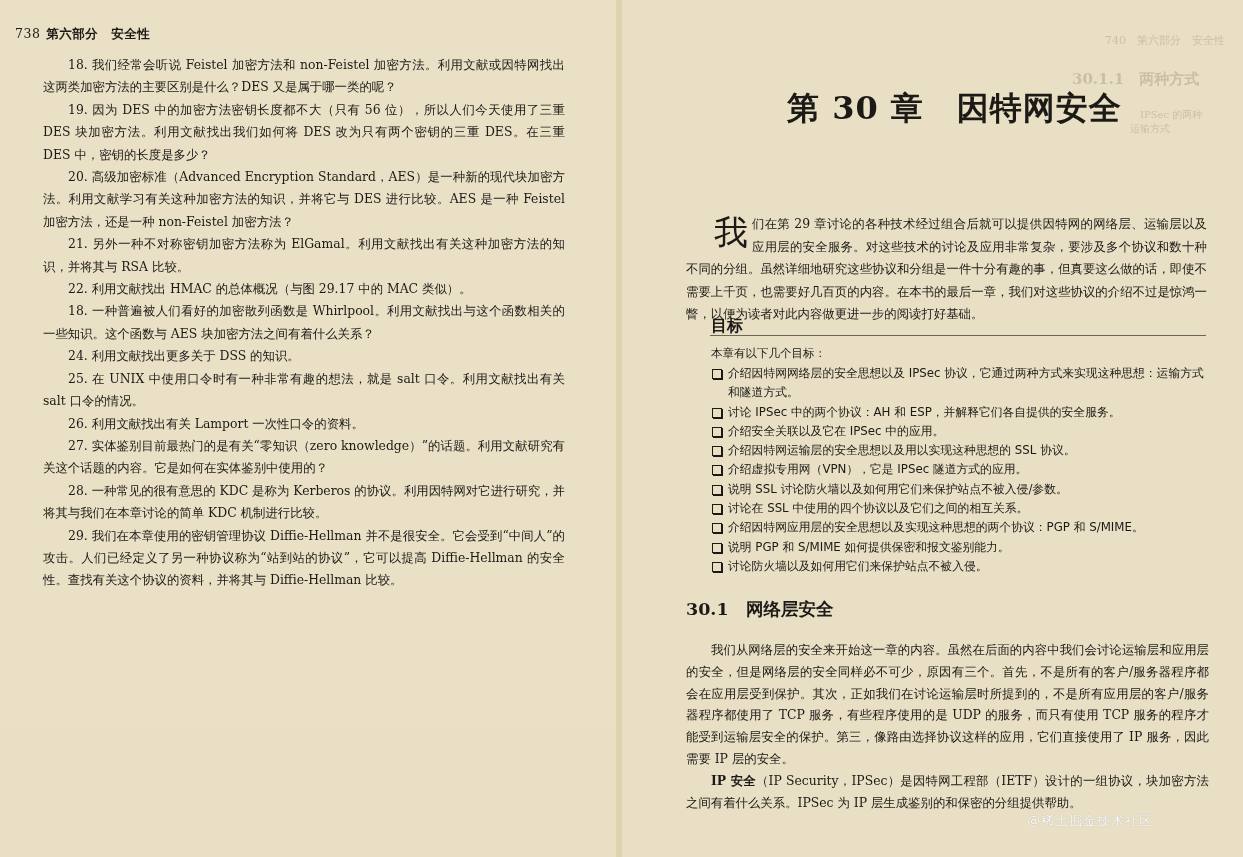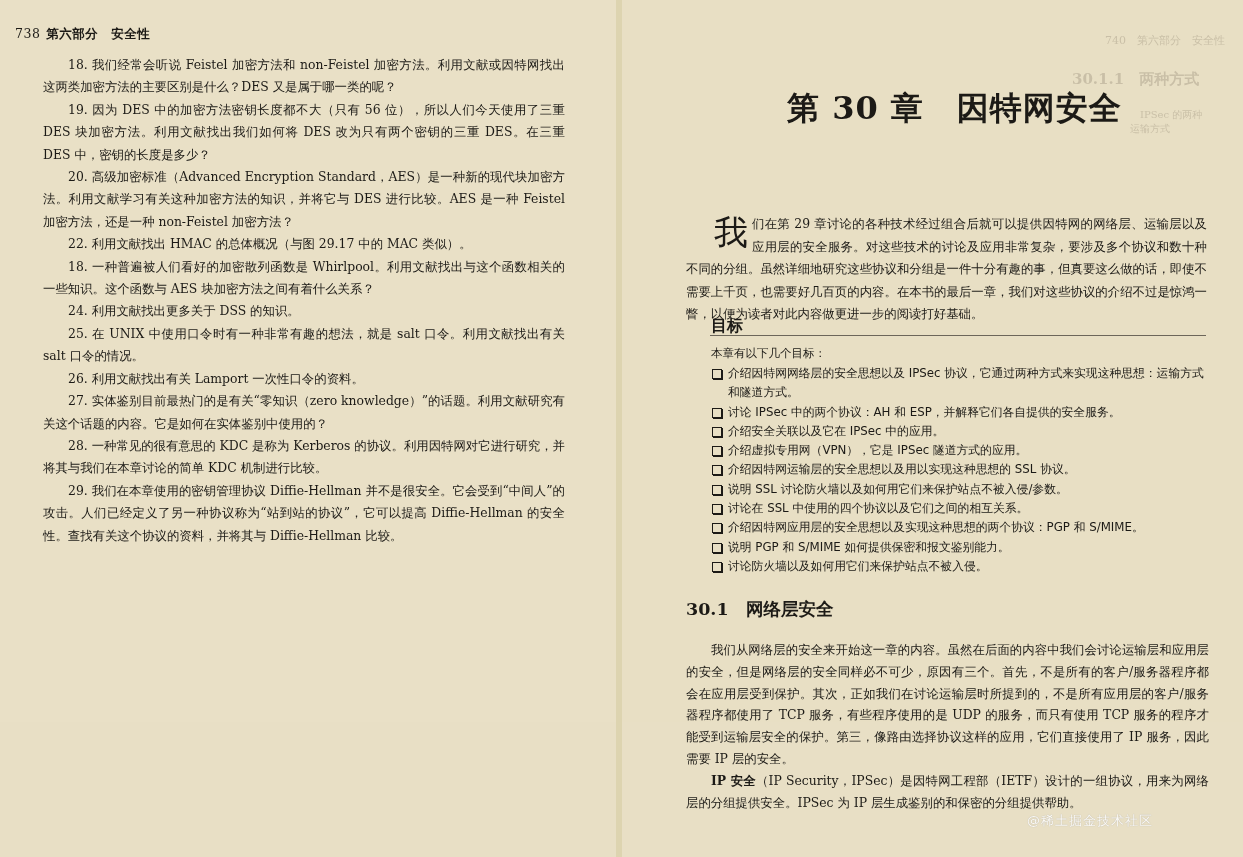--- a/index.html
+++ b/index.html
@@ -52,20 +52,21 @@
 <body>
 
 <div class="page page-left">
   <div class="running-head">
     <span class="pn">738</span><span>第六部分　安全性</span>
   </div>
   <div class="exercises">
     <p>18. 我们经常会听说 Feistel 加密方法和 non-Feistel 加密方法。利用文献或因特网找出这两类加密方法的主要区别是什么？DES 又是属于哪一类的呢？</p>
     <p>19. 因为 DES 中的加密方法密钥长度都不大（只有 56 位），所以人们今天使用了三重 DES 块加密方法。利用文献找出我们如何将 DES 改为只有两个密钥的三重 DES。在三重 DES 中，密钥的长度是多少？</p>
     <p>20. 高级加密标准（Advanced Encryption Standard，AES）是一种新的现代块加密方法。利用文献学习有关这种加密方法的知识，并将它与 DES 进行比较。AES 是一种 Feistel 加密方法，还是一种 non-Feistel 加密方法？</p>
+    <p>21. 另外一种不对称密钥加密方法称为 ElGamal。利用文献找出有关这种加密方法的知识，并将其与 RSA 比较。</p>
     <p>22. 利用文献找出 HMAC 的总体概况（与图 29.17 中的 MAC 类似）。</p>
     <p>18. 一种普遍被人们看好的加密散列函数是 Whirlpool。利用文献找出与这个函数相关的一些知识。这个函数与 AES 块加密方法之间有着什么关系？</p>
     <p>24. 利用文献找出更多关于 DSS 的知识。</p>
     <p>25. 在 UNIX 中使用口令时有一种非常有趣的想法，就是 salt 口令。利用文献找出有关 salt 口令的情况。</p>
     <p>26. 利用文献找出有关 Lamport 一次性口令的资料。</p>
     <p>27. 实体鉴别目前最热门的是有关“零知识（zero knowledge）”的话题。利用文献研究有关这个话题的内容。它是如何在实体鉴别中使用的？</p>
     <p>28. 一种常见的很有意思的 KDC 是称为 Kerberos 的协议。利用因特网对它进行研究，并将其与我们在本章讨论的简单 KDC 机制进行比较。</p>
     <p>29. 我们在本章使用的密钥管理协议 Diffie-Hellman 并不是很安全。它会受到“中间人”的攻击。人们已经定义了另一种协议称为“站到站的协议”，它可以提高 Diffie-Hellman 的安全性。查找有关这个协议的资料，并将其与 Diffie-Hellman 比较。</p>
   </div>
 </div>
@@ -85,29 +86,29 @@
   <span class="dropcap">我</span><span>们在第 29 章讨论的各种技术经过组合后就可以提供因特网的网络层、运输层以及应用层的安全服务。对这些技术的讨论及应用非常复杂，要涉及多个协议和数十种不同的分组。虽然详细地研究这些协议和分组是一件十分有趣的事，但真要这么做的话，即使不需要上千页，也需要好几百页的内容。在本书的最后一章，我们对这些协议的介绍不过是惊鸿一瞥，以便为读者对此内容做更进一步的阅读打好基础。</span>
 </div>
 
 <div class="goals-header">目标</div>
 <div class="goals-rule"></div>
 <div class="goals-lead">本章有以下几个目标：</div>
 <ul class="goals-list">
   <li><span class="checkbox"></span><span>介绍因特网网络层的安全思想以及 IPSec 协议，它通过两种方式来实现这种思想：运输方式和隧道方式。</span></li>
   <li><span class="checkbox"></span><span>讨论 IPSec 中的两个协议：AH 和 ESP，并解释它们各自提供的安全服务。</span></li>
   <li><span class="checkbox"></span><span>介绍安全关联以及它在 IPSec 中的应用。</span></li>
+  <li><span class="checkbox"></span><span>介绍因特网运输层的安全思想以及用以实现这种思想的 SSL 协议。</span></li>
   <li><span class="checkbox"></span><span>介绍虚拟专用网（VPN），它是 IPSec 隧道方式的应用。</span></li>
-  <li><span class="checkbox"></span><span>介绍因特网运输层的安全思想以及用以实现这种思想的 SSL 协议。</span></li>
   <li><span class="checkbox"></span><span>说明 SSL 讨论防火墙以及如何用它们来保护站点不被入侵/参数。</span></li>
   <li><span class="checkbox"></span><span>讨论在 SSL 中使用的四个协议以及它们之间的相互关系。</span></li>
   <li><span class="checkbox"></span><span>介绍因特网应用层的安全思想以及实现这种思想的两个协议：PGP 和 S/MIME。</span></li>
   <li><span class="checkbox"></span><span>说明 PGP 和 S/MIME 如何提供保密和报文鉴别能力。</span></li>
   <li><span class="checkbox"></span><span>讨论防火墙以及如何用它们来保护站点不被入侵。</span></li>
 </ul>
 
 <div class="section-title">30.1　网络层安全</div>
 
 <div class="body-text">
   <p>我们从网络层的安全来开始这一章的内容。虽然在后面的内容中我们会讨论运输层和应用层的安全，但是网络层的安全同样必不可少，原因有三个。首先，不是所有的客户/服务器程序都会在应用层受到保护。其次，正如我们在讨论运输层时所提到的，不是所有应用层的客户/服务器程序都使用了 TCP 服务，有些程序使用的是 UDP 的服务，而只有使用 TCP 服务的程序才能受到运输层安全的保护。第三，像路由选择协议这样的应用，它们直接使用了 IP 服务，因此需要 IP 层的安全。</p>
-  <p><b>IP 安全</b><span>（IP Security，IPSec）是因特网工程部（IETF）设计的一组协议，用来为网络层的分组提供安全。IPSec 为 IP 层生成鉴别的和保密的分组提供帮助。</span></p>
+  <p><b>IP 安全</b><span>（IP Security，IPSec）是因特网工程部（IETF）设计的一组协议，块加密方法之间有着什么关系。IPSec 为 IP 层生成鉴别的和保密的分组提供帮助。</span></p>
 </div>
 
 <div class="watermark">@稀土掘金技术社区</div>
 
 </body></html>

